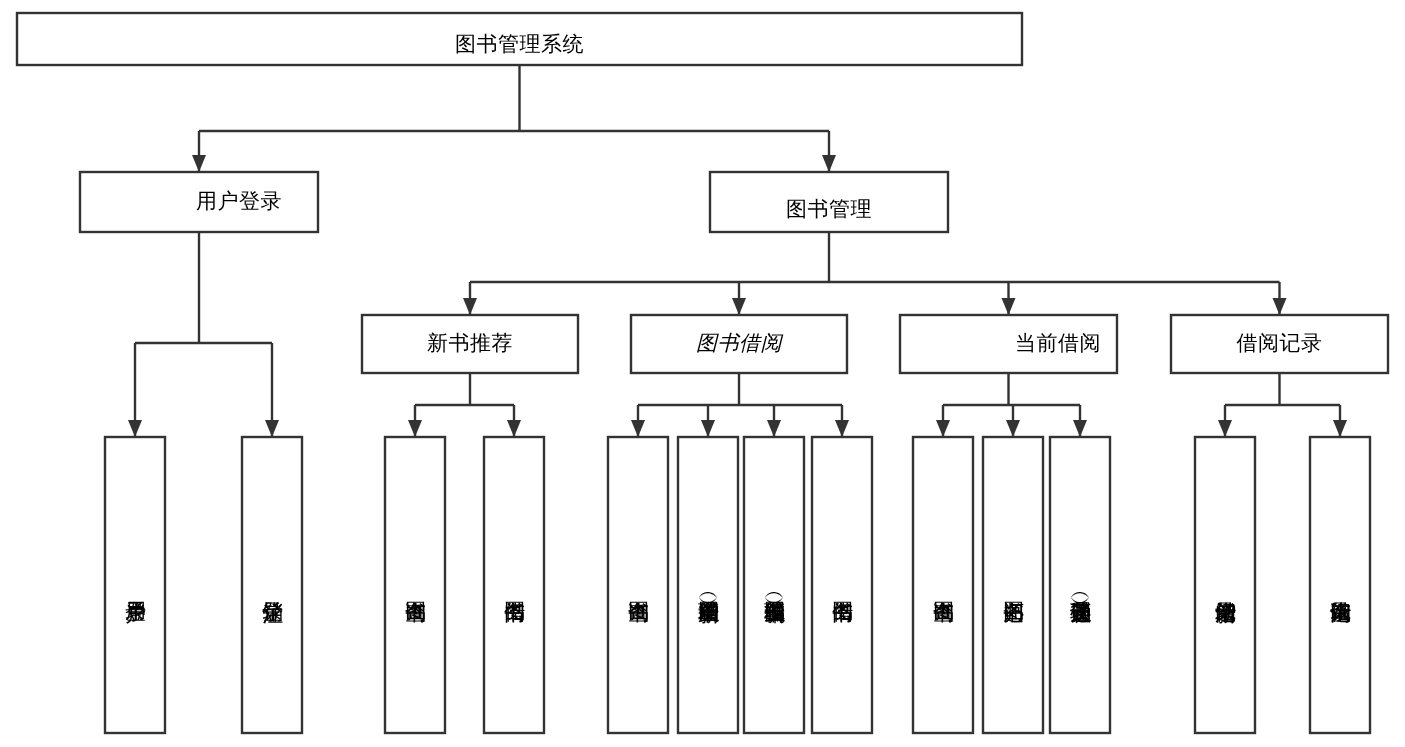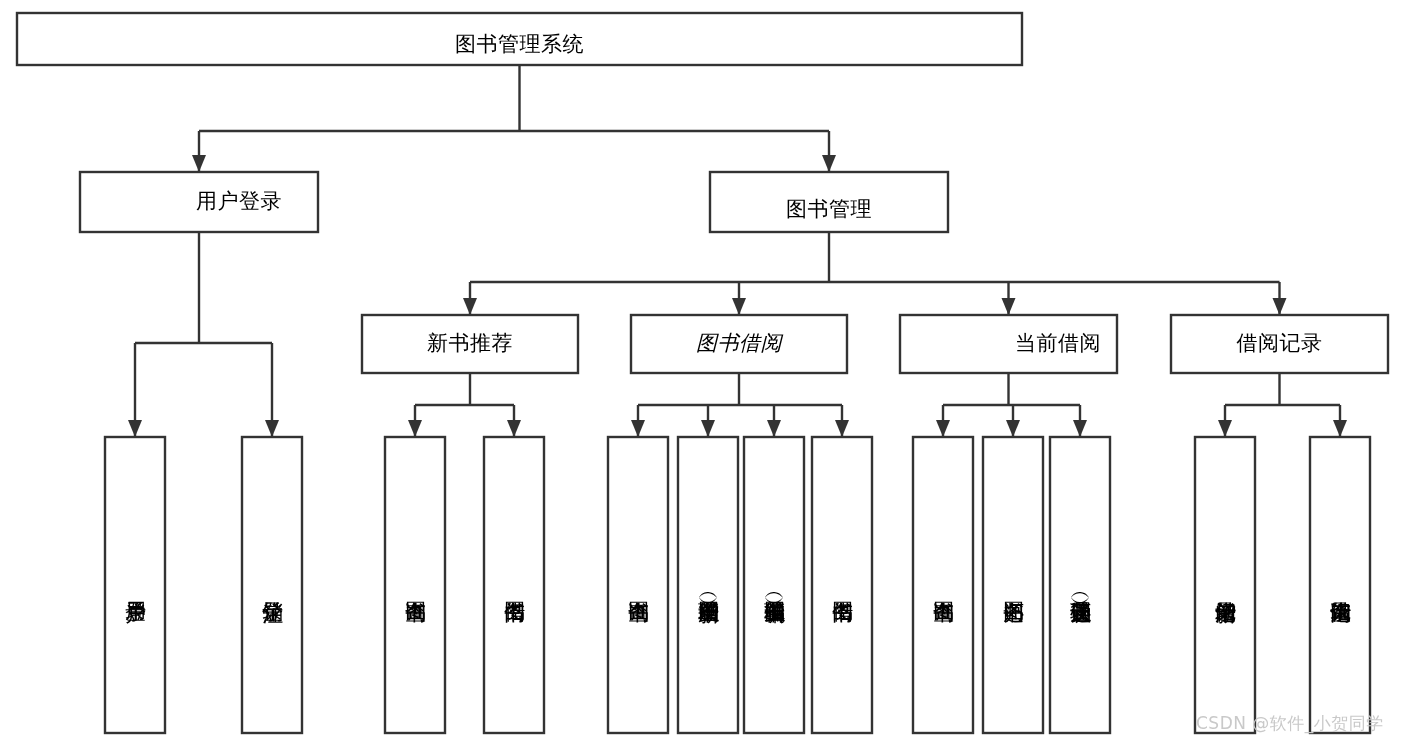--- a/index.html
+++ b/index.html
@@ -175,15 +175,14 @@
       <div class="node-label-v" style="left: 678px; top: 437px; width: 60px; height: 296px;">新增图书（管理员）</div>
       <div class="node-label-v" style="left: 744px; top: 437px; width: 60px; height: 296px;">编辑图书（管理员）</div>
       <div class="node-label-v" style="left: 812px; top: 437px; width: 60px; height: 296px;">借阅图书</div>
       <div class="node-label-v" style="left: 913px; top: 437px; width: 60px; height: 296px;">查询图书</div>
       <div class="node-label-v" style="left: 983px; top: 437px; width: 60px; height: 296px;">归还图书</div>
       <div class="node-label-v" style="left: 1050px; top: 437px; width: 60px; height: 296px;">确认归还（管理员）</div>
       <div class="node-label-v" style="left: 1195px; top: 437px; width: 60px; height: 296px;">新增借阅记录</div>
       <div class="node-label-v" style="left: 1310px; top: 437px; width: 60px; height: 296px;">查询借阅记录</div>
     </div>
 
-  <div class="watermark" style="left:1196px; top:712px;">CSDN @软件_小贺同学</div>
 
 </div>
 
 </body></html>

